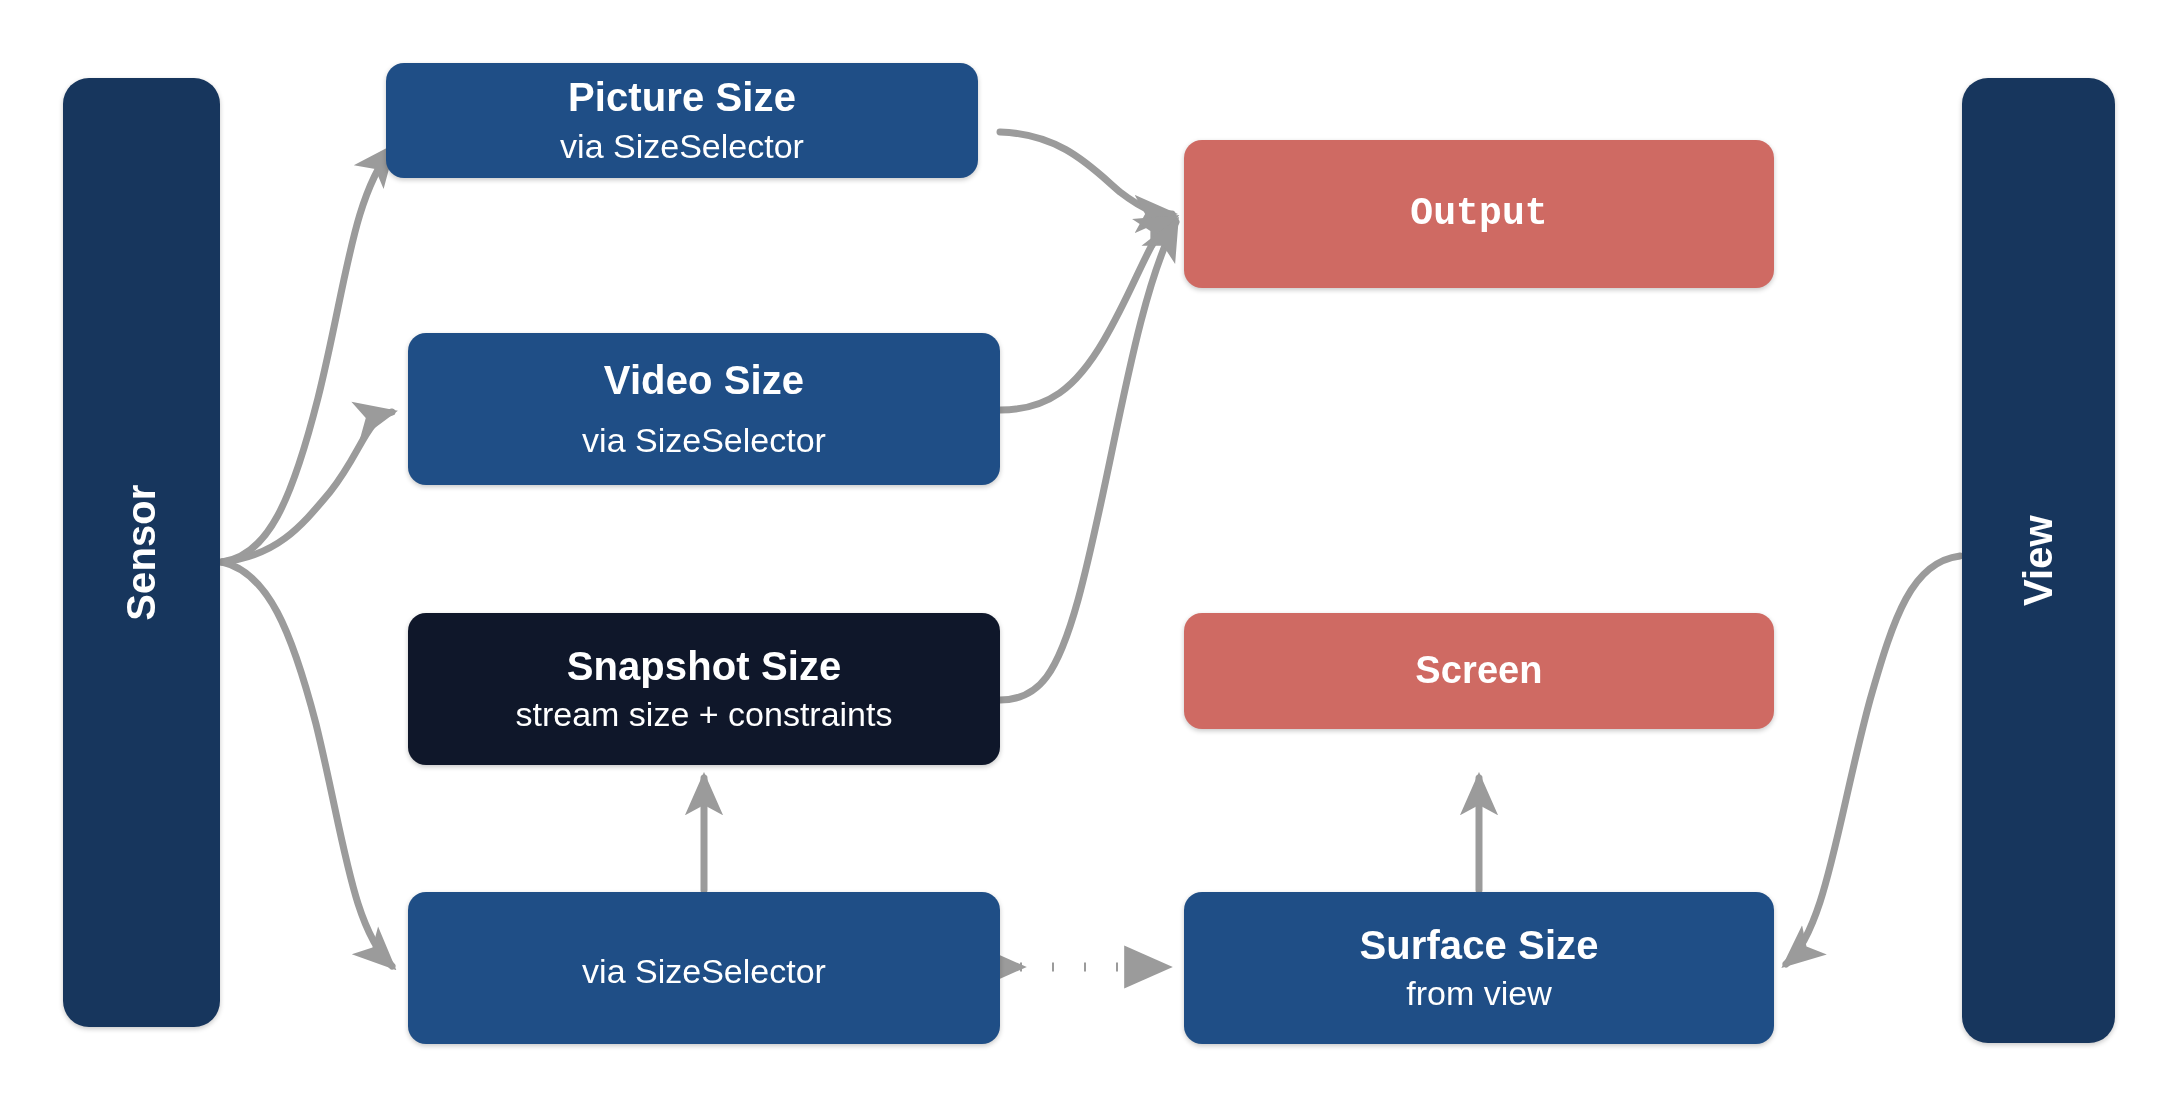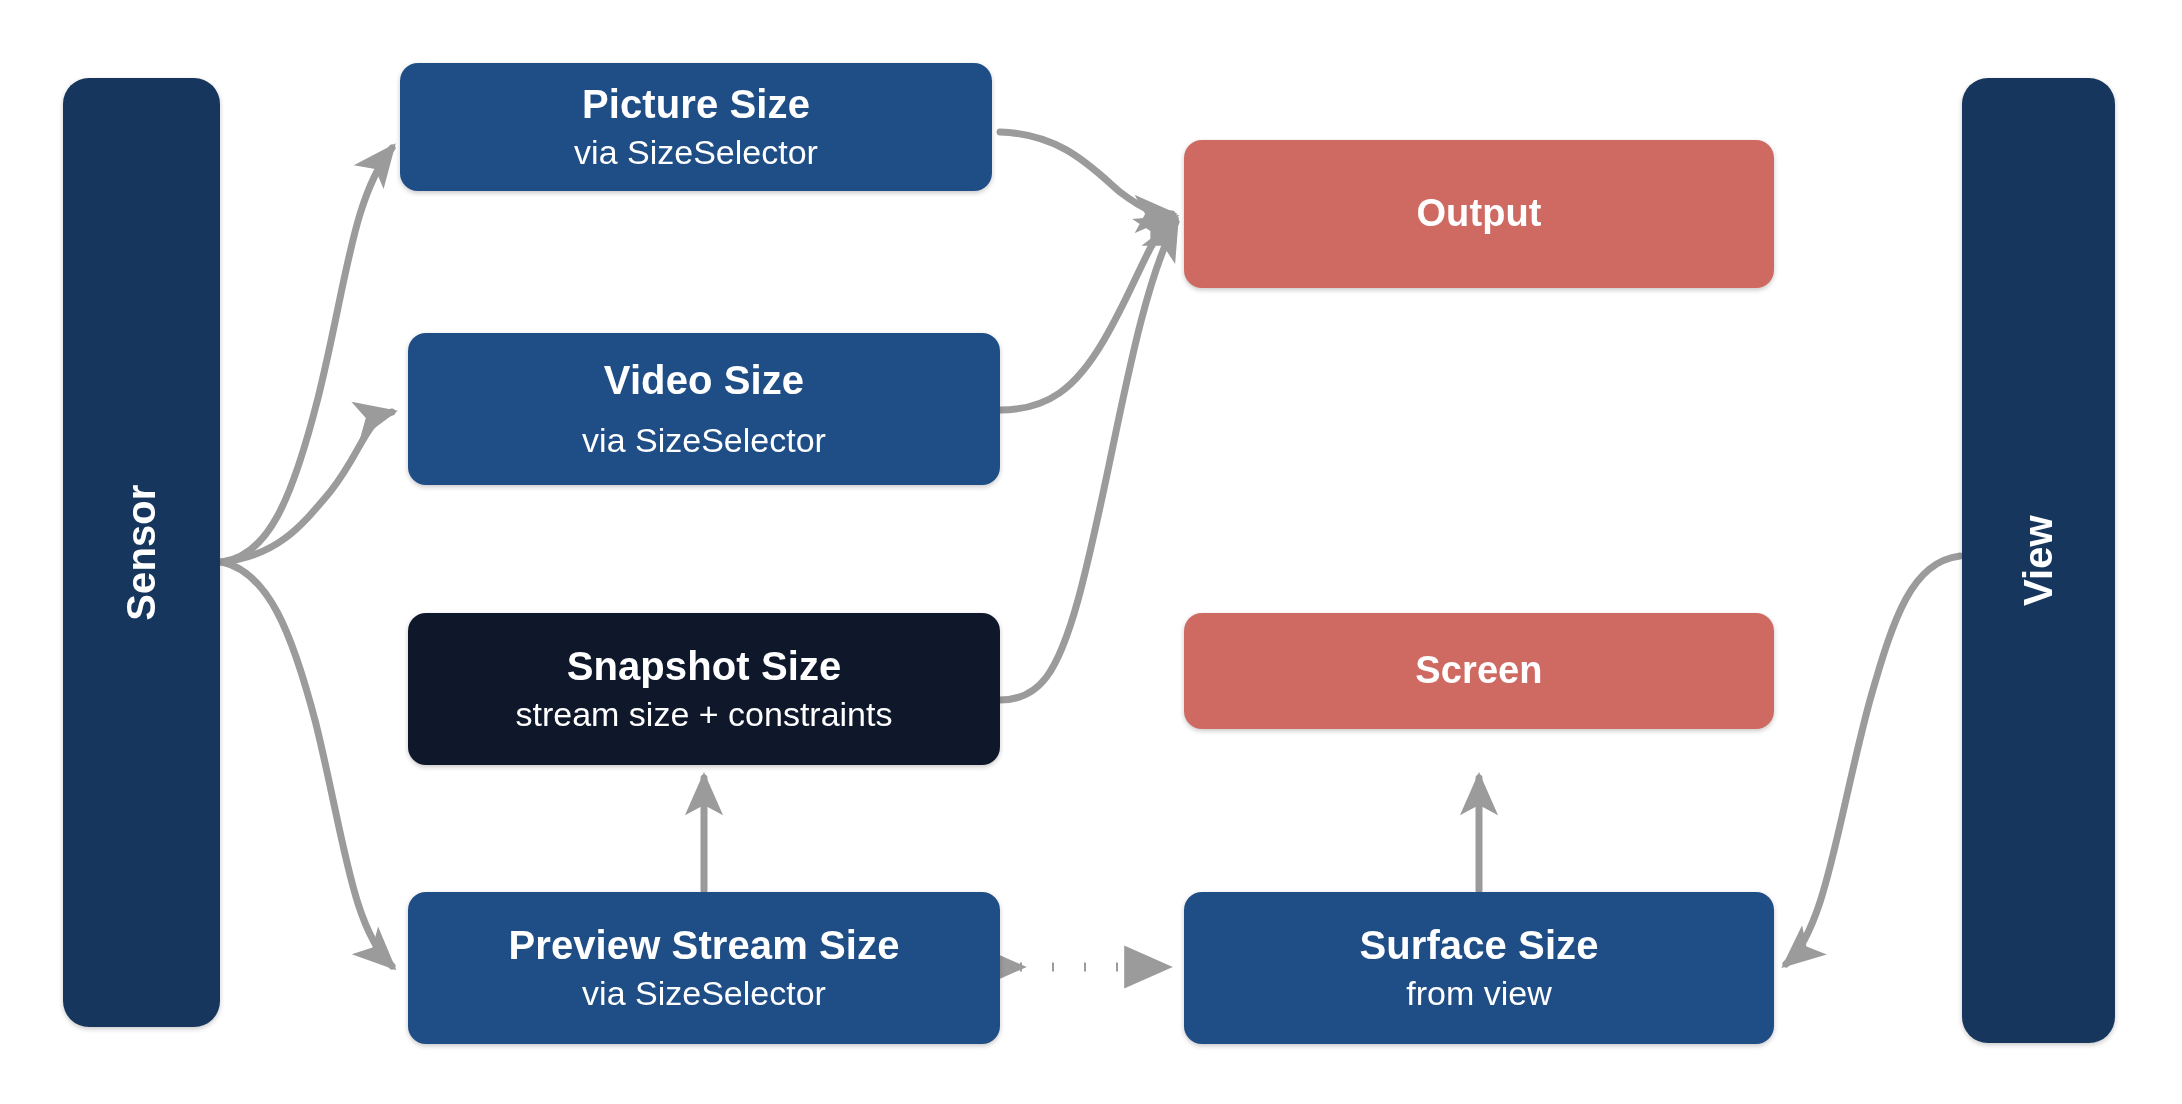--- a/index.html
+++ b/index.html
@@ -125,41 +125,40 @@
   </svg>
 
   <div class="node lane c-navy" style="left:63px; top:78px; width:157px; height:949px;">
     <span class="title">Sensor</span>
   </div>
 
   <div class="node lane c-navy" style="left:1962px; top:78px; width:153px; height:965px;">
     <span class="title">View</span>
   </div>
 
-  <div class="node c-blue" style="left:400px; top:63px; width:592px; height:128px;">
+  <div class="node c-blue" style="left:386px; top:63px; width:592px; height:115px;">
     <span class="title">Picture Size</span>
     <span class="subtitle">via SizeSelector</span>
   </div>
 
   <div class="node c-blue" style="left:408px; top:333px; width:592px; height:152px;gap:12px;">
     <span class="title">Video Size</span>
     <span class="subtitle">via SizeSelector</span>
   </div>
 
   <div class="node c-lblue" style="left:408px; top:613px; width:592px; height:152px;">
     <span class="title">Snapshot Size</span>
     <span class="subtitle">stream size + constraints</span>
   </div>
 
   <div class="node c-blue" style="left:408px; top:892px; width:592px; height:152px;">
-    <span class="title">Preview Stream Size</span>
     <span class="subtitle">via SizeSelector</span>
   </div>
 
-  <div class="node single c-red" style="left:1184px; top:140px; width:590px; height:148px;">
+  <div class="node single c-red" style="left:1184px; top:140px; width:590px; height:148px;font-family:Liberation Mono, monospace;">
     <span class="title">Output</span>
   </div>
 
   <div class="node single c-red" style="left:1184px; top:613px; width:590px; height:116px;">
     <span class="title">Screen</span>
   </div>
 
   <div class="node c-blue" style="left:1184px; top:892px; width:590px; height:152px;">
     <span class="title">Surface Size</span>
     <span class="subtitle">from view</span>

